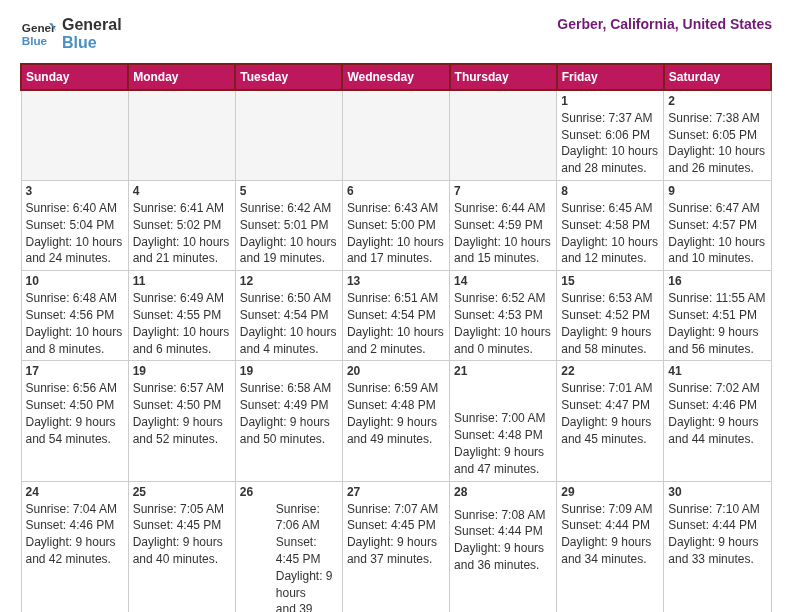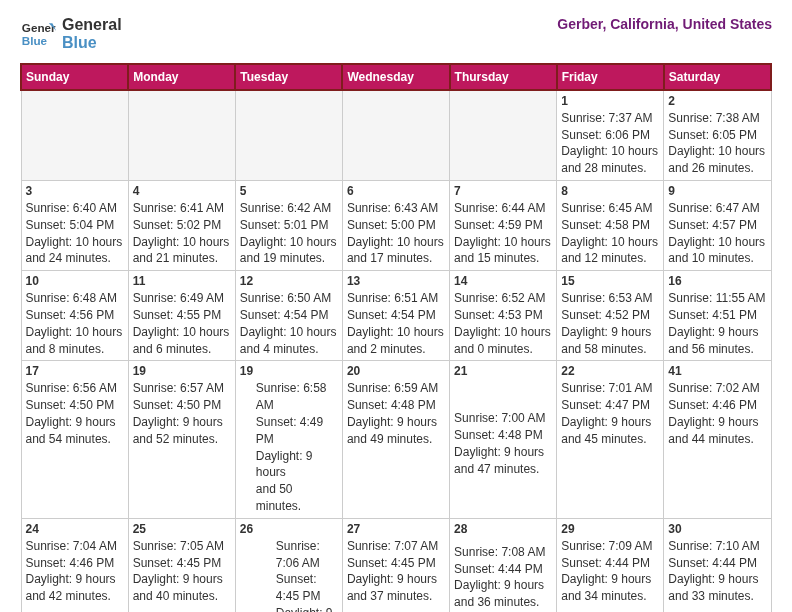--- a/index.html
+++ b/index.html
@@ -245,21 +245,21 @@
           </td>
           <td>
             <span class="day-number">19</span>
             <div class="day-info" style="white-space: pre-line;">Sunrise: 6:57 AM
 Sunset: 4:50 PM
 Daylight: 9 hours
 and 52 minutes.</div>
           </td>
           <td>
             <span class="day-number">19</span>
-            <div class="day-info" style="white-space: pre-line; margin-left: 16px;">Sunrise: 6:58 AM
+            <div class="day-info" style="white-space: pre-line;">Sunrise: 6:58 AM
 Sunset: 4:49 PM
 Daylight: 9 hours
 and 50 minutes.</div>
           </td>
           <td>
             <span class="day-number">20</span>
             <div class="day-info" style="white-space: pre-line;">Sunrise: 6:59 AM
 Sunset: 4:48 PM
 Daylight: 9 hours
 and 49 minutes.</div>

